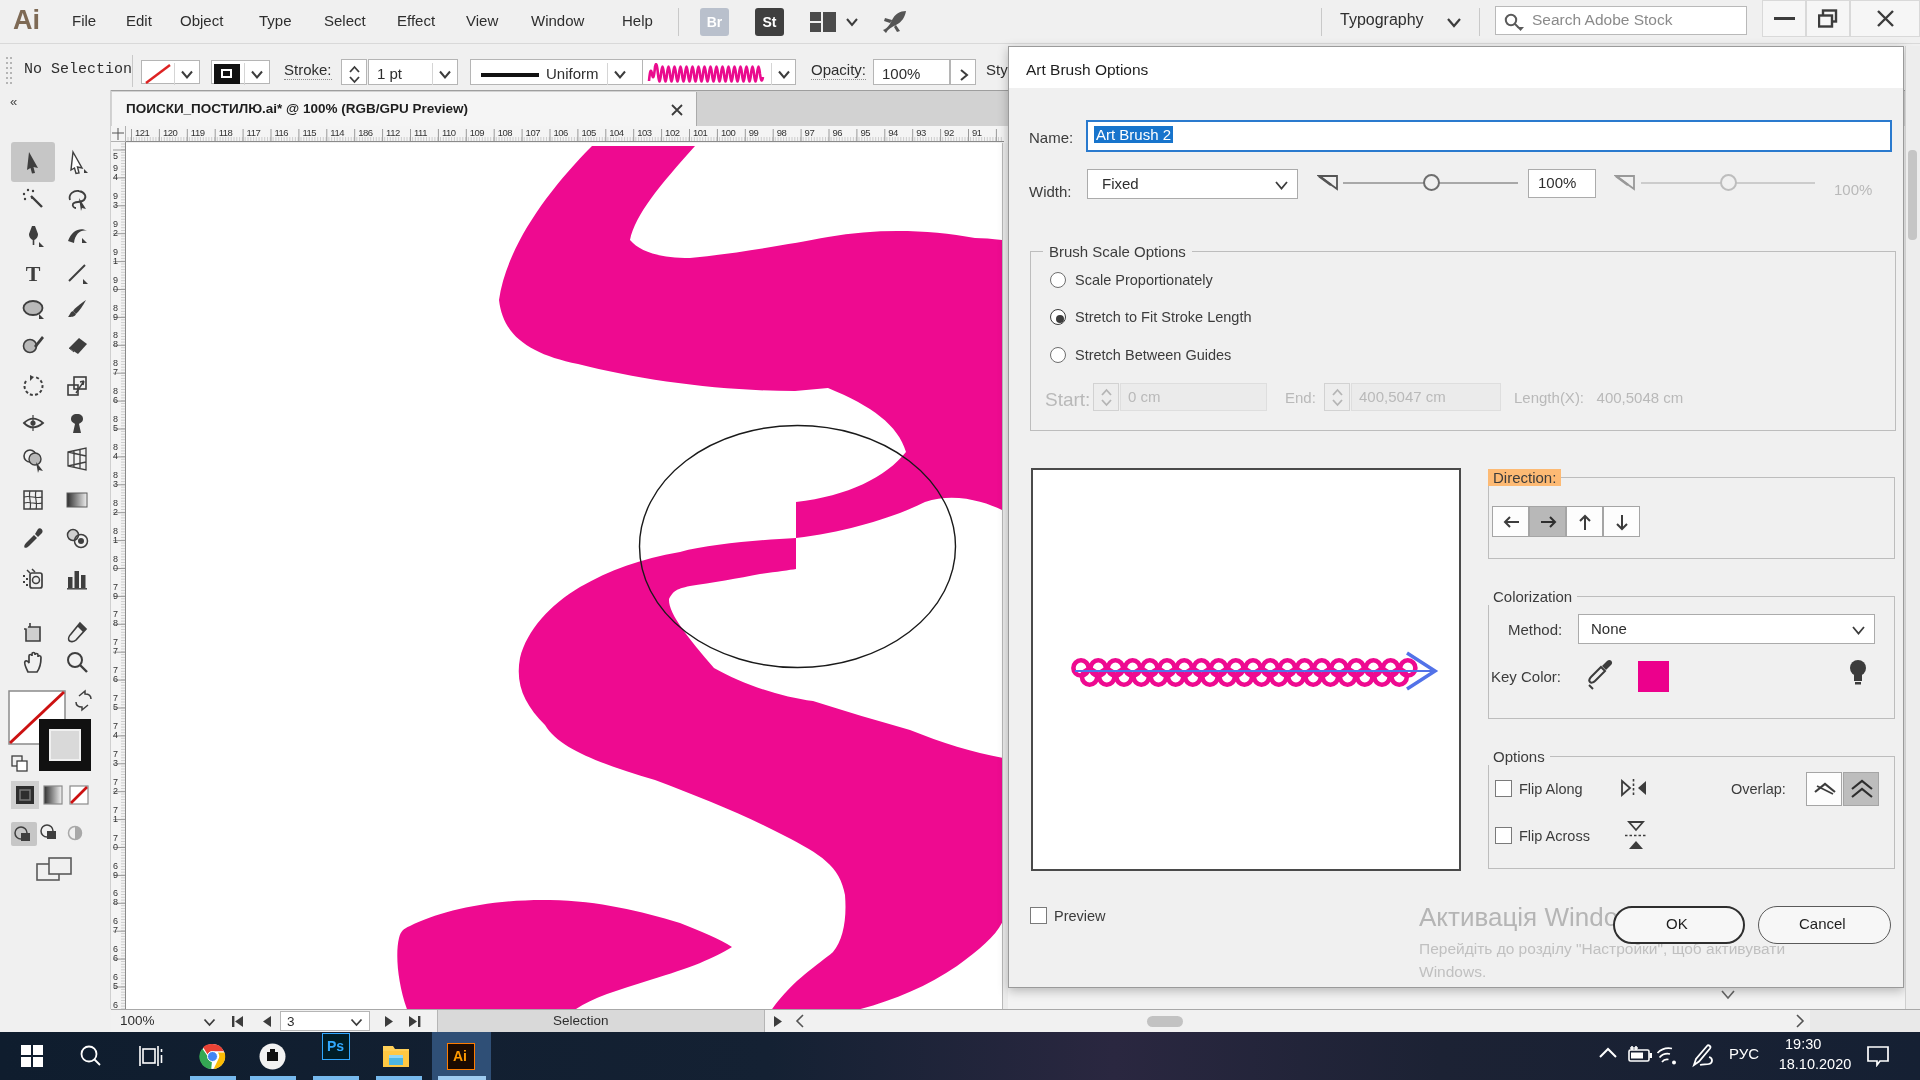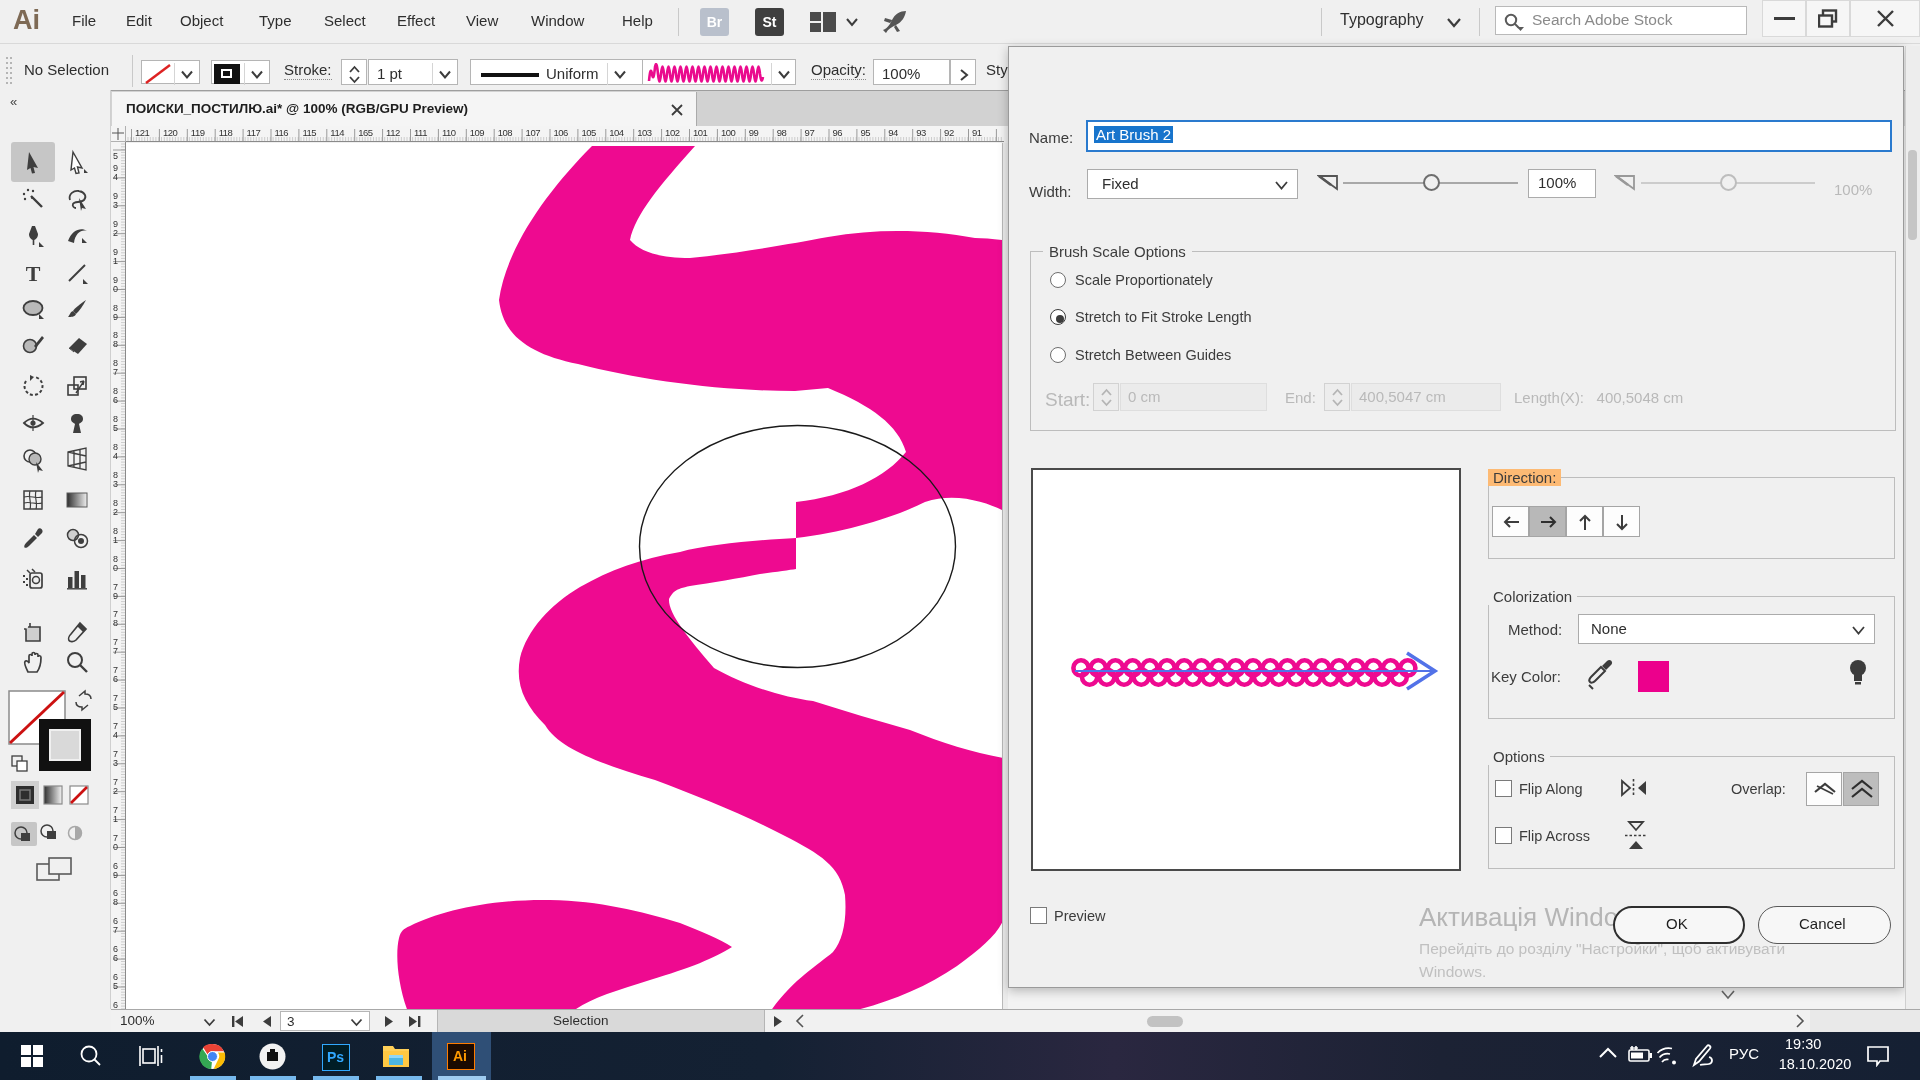--- a/index.html
+++ b/index.html
@@ -76,21 +76,21 @@
         <rect x="0" y="10" width="2" height="2"></rect>
         <rect x="4" y="10" width="2" height="2"></rect>
         <rect x="0" y="15" width="2" height="2"></rect>
         <rect x="4" y="15" width="2" height="2"></rect>
         <rect x="0" y="20" width="2" height="2"></rect>
         <rect x="4" y="20" width="2" height="2"></rect>
         <rect x="0" y="25" width="2" height="2"></rect>
         <rect x="4" y="25" width="2" height="2"></rect>
       </g>
     </svg>
-  <div class="abs" style="left:24px;top:14px;font-size:15px;color:#2e2e2e;">No Selection</div>
+  <div class="abs" style="left:24px;top:14px;font-size:15px;color:#2e2e2e;font-family:Liberation Mono, monospace;">No Selection</div>
   <div class="abs" style="left:132px;top:8px;width:1px;height:32px;background:#c9c9c9;"></div>
 
   <div class="abs" style="left:141px;top:13px;width:59px;height:24px;background:#fff;border:1px solid #b5b5b5;">
     <svg class="abs" style="left:2px;top:3px;" width="28" height="20">
         <line x1="2" y1="19" x2="26" y2="1" stroke="#d22" stroke-width="2.4"></line>
       </svg>
     <div class="abs" style="left:32px;top:2px;width:1px;height:22px;background:#d5d5d5;"></div>
     <svg class="abs" style="left:38px;top:9px;" width="14" height="10">
         <path d="M2,1.5 L7,7.5 L12,1.5" stroke="#3c3c3c" stroke-width="2" fill="none"></path>
       </svg>
@@ -689,21 +689,21 @@
       <line x1="870.4" y1="3" x2="870.4" y2="15" stroke="#9a9a9a" stroke-width="1"></line>
     </svg>
     <div style="position:absolute;left:9.0px;top:1px;font-size:9.5px;color:#333;font-family:'Liberation Sans',sans-serif;letter-spacing:-0.5px;">121</div>
     <div style="position:absolute;left:36.9px;top:1px;font-size:9.5px;color:#333;font-family:'Liberation Sans',sans-serif;letter-spacing:-0.5px;">120</div>
     <div style="position:absolute;left:64.8px;top:1px;font-size:9.5px;color:#333;font-family:'Liberation Sans',sans-serif;letter-spacing:-0.5px;">119</div>
     <div style="position:absolute;left:92.7px;top:1px;font-size:9.5px;color:#333;font-family:'Liberation Sans',sans-serif;letter-spacing:-0.5px;">118</div>
     <div style="position:absolute;left:120.6px;top:1px;font-size:9.5px;color:#333;font-family:'Liberation Sans',sans-serif;letter-spacing:-0.5px;">117</div>
     <div style="position:absolute;left:148.5px;top:1px;font-size:9.5px;color:#333;font-family:'Liberation Sans',sans-serif;letter-spacing:-0.5px;">116</div>
     <div style="position:absolute;left:176.4px;top:1px;font-size:9.5px;color:#333;font-family:'Liberation Sans',sans-serif;letter-spacing:-0.5px;">115</div>
     <div style="position:absolute;left:204.3px;top:1px;font-size:9.5px;color:#333;font-family:'Liberation Sans',sans-serif;letter-spacing:-0.5px;">114</div>
-    <div style="position:absolute;left:232.2px;top:1px;font-size:9.5px;color:#333;font-family:'Liberation Sans',sans-serif;letter-spacing:-0.5px;">165</div>
+    <div style="position:absolute;left:232.2px;top:1px;font-size:9.5px;color:#333;font-family:'Liberation Sans',sans-serif;letter-spacing:-0.5px;">186</div>
     <div style="position:absolute;left:260.1px;top:1px;font-size:9.5px;color:#333;font-family:'Liberation Sans',sans-serif;letter-spacing:-0.5px;">112</div>
     <div style="position:absolute;left:288.0px;top:1px;font-size:9.5px;color:#333;font-family:'Liberation Sans',sans-serif;letter-spacing:-0.5px;">111</div>
     <div style="position:absolute;left:315.9px;top:1px;font-size:9.5px;color:#333;font-family:'Liberation Sans',sans-serif;letter-spacing:-0.5px;">110</div>
     <div style="position:absolute;left:343.8px;top:1px;font-size:9.5px;color:#333;font-family:'Liberation Sans',sans-serif;letter-spacing:-0.5px;">109</div>
     <div style="position:absolute;left:371.7px;top:1px;font-size:9.5px;color:#333;font-family:'Liberation Sans',sans-serif;letter-spacing:-0.5px;">108</div>
     <div style="position:absolute;left:399.6px;top:1px;font-size:9.5px;color:#333;font-family:'Liberation Sans',sans-serif;letter-spacing:-0.5px;">107</div>
     <div style="position:absolute;left:427.5px;top:1px;font-size:9.5px;color:#333;font-family:'Liberation Sans',sans-serif;letter-spacing:-0.5px;">106</div>
     <div style="position:absolute;left:455.4px;top:1px;font-size:9.5px;color:#333;font-family:'Liberation Sans',sans-serif;letter-spacing:-0.5px;">105</div>
     <div style="position:absolute;left:483.3px;top:1px;font-size:9.5px;color:#333;font-family:'Liberation Sans',sans-serif;letter-spacing:-0.5px;">104</div>
     <div style="position:absolute;left:511.2px;top:1px;font-size:9.5px;color:#333;font-family:'Liberation Sans',sans-serif;letter-spacing:-0.5px;">103</div>
@@ -1202,20 +1202,23 @@
       <path d="M8,1 L2,7 L8,13" stroke="#555" stroke-width="1.6" fill="none"></path>
     </svg>
   <div class="abs" style="left:1036px;top:6px;width:36px;height:11px;background:#c2c2c2;border-radius:6px;"></div>
   <svg class="abs" style="left:1684px;top:4px;" width="10" height="14">
       <path d="M2,1 L8,7 L2,13" stroke="#555" stroke-width="1.6" fill="none"></path>
     </svg>
 </div>
 <div class="abs" style="left:1810px;top:1009px;width:110px;height:23px;background:#e9e9e9;border-top:1px solid #a8a8a8;"></div>
 
 <div class="abs" id="dialog" style="left:1008px;top:46px;width:896px;height:942px;background:#f0f0f0;border:1px solid #9a9a9a;box-shadow:0 3px 10px rgba(0,0,0,0.25);">
+  <div class="abs" style="left:0;top:0;width:894px;height:41px;background:#fff;">
+    <div class="abs" style="left:17px;top:14px;font-size:15.5px;color:#1e1e1e;">Art Brush Options</div>
+  </div>
 
   <div class="lbl" style="left:20px;top:82px;font-size:15px;">Name:</div>
   <div class="abs" style="left:77px;top:73px;width:806px;height:32px;background:#fff;border:2px solid #2a7ace;">
     <div class="abs" style="left:6px;top:4px;background:#1774cc;color:#fff;font-size:15px;padding:0 2px;">Art Brush 2</div>
   </div>
 
   <div class="lbl" style="left:20px;top:136px;font-size:15px;">Width:</div>
   <div class="abs" style="left:78px;top:122px;width:211px;height:30px;background:#fff;border:1px solid #ababab;">
     <div class="abs" style="left:14px;top:5px;font-size:15px;color:#2e2e2e;">Fixed</div>
     <svg class="abs" style="left:186px;top:10px;" width="15" height="11">
@@ -1444,21 +1447,21 @@
     <path d="M3.3,5.4 L9.8,15.1 A5.8,5.8 0 0 0 12.9,19.2 L12.2,25.9 A12.5,12.5 0 0 1 3.3,5.4 Z" fill="#34a853"></path>
     <circle cx="13.5" cy="13.5" r="5" fill="#4285f4" stroke="#fff" stroke-width="1"></circle>
   </svg>
 
   <svg class="abs" style="left:259px;top:11px;" width="27" height="27" viewBox="0 0 27 27">
       <circle cx="13.5" cy="13.5" r="13" fill="#f2f2f2"></circle>
       <rect x="8" y="9" width="11" height="9" fill="#111"></rect>
       <rect x="11" y="6" width="5" height="4" fill="#111"></rect>
     </svg>
 
-  <div class="abs" style="left:322px;top:12px;width:28px;height:27px;background:#001d26;border:1.5px solid #31a8ff;">
+  <div class="abs" style="left:322px;top:1px;width:28px;height:27px;background:#001d26;border:1.5px solid #31a8ff;">
       <div class="abs" style="left:4px;top:4px;font-size:14px;font-weight:bold;color:#31a8ff;">Ps</div>
     </div>
 
   <svg class="abs" style="left:382px;top:11px;" width="28" height="26" viewBox="0 0 28 26">
       <path d="M1,3 L11,3 L13,6 L27,6 L27,24 L1,24 Z" fill="#ffd058"></path>
       <path d="M1,8 L27,8 L27,24 L1,24 Z" fill="#ffc843"></path>
       <rect x="7" y="12" width="14" height="10" fill="#4db6e2"></rect>
       <path d="M7,12 L21,12 L21,15 L7,15 Z" fill="#90d6f5"></path>
     </svg>
 

